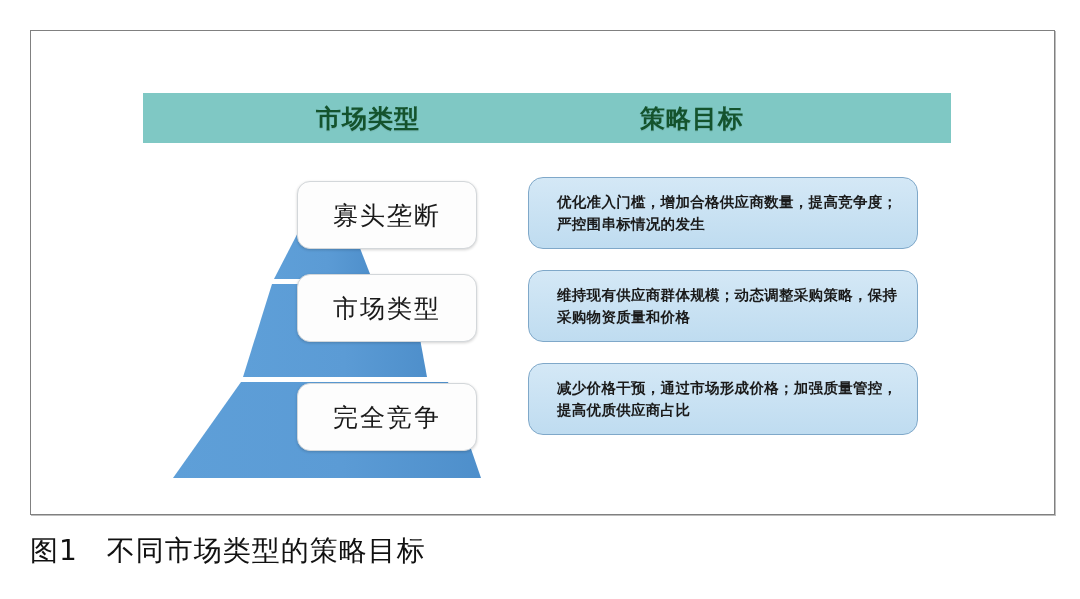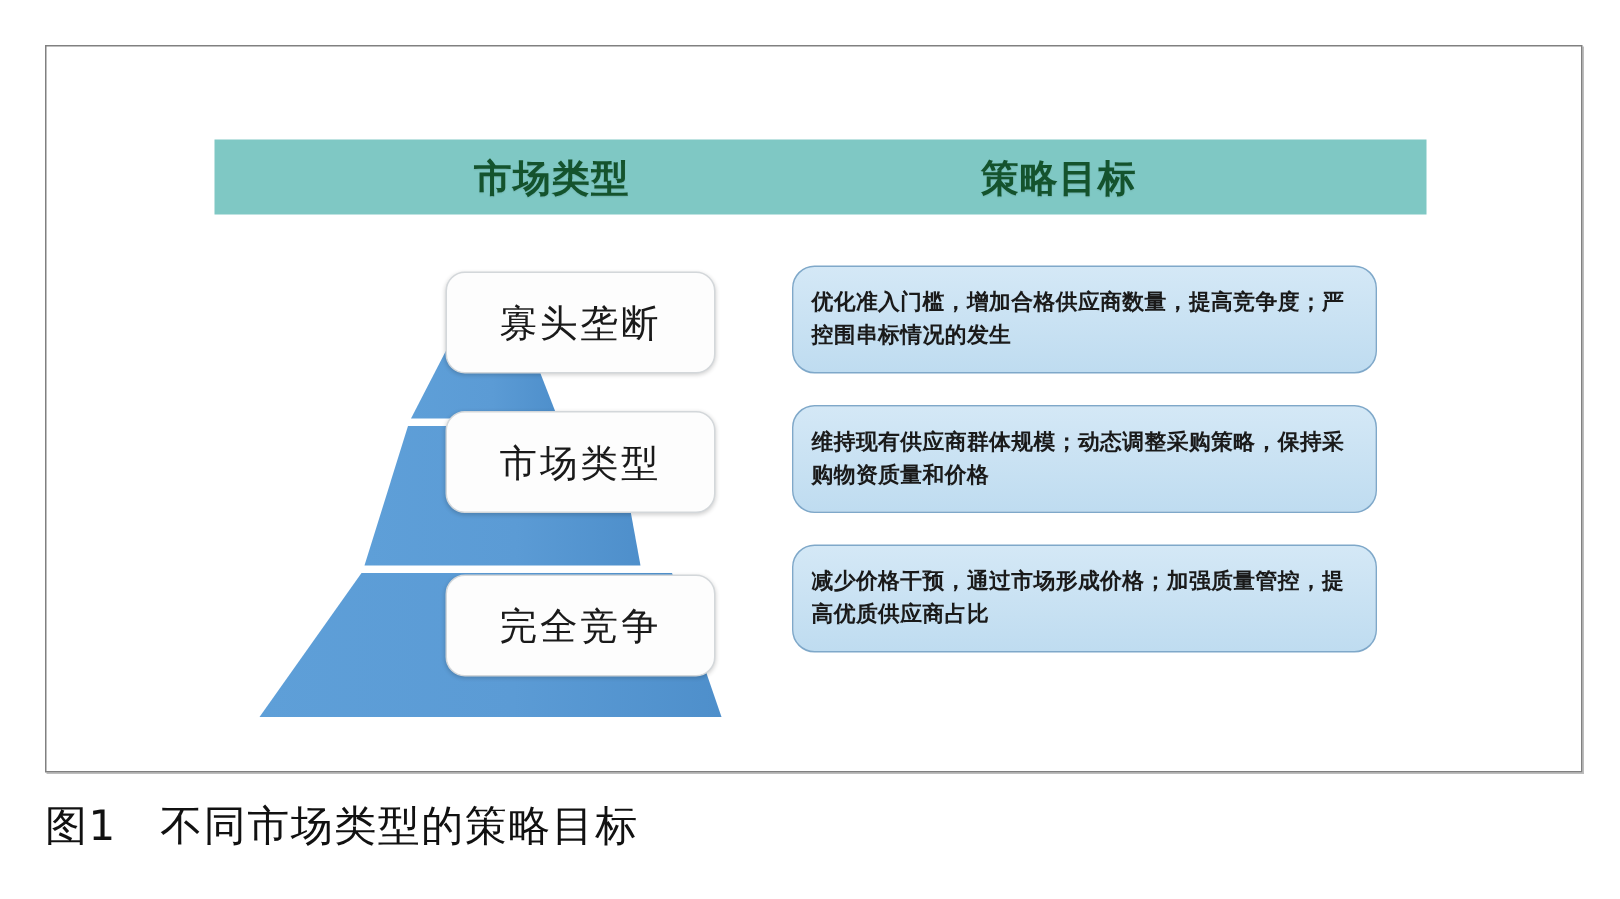--- a/index.html
+++ b/index.html
@@ -48,21 +48,21 @@
     white-space: nowrap;
     text-shadow: 0 1px 1px rgba(0,0,0,0.10);
   }
   #header-cell-market {
     position: absolute;
     left: 90px;
     width: 270px;
   }
   #header-cell-strategy {
     position: absolute;
-    left: 398px;
+    left: 384px;
     width: 330px;
   }
 
   
   #pyramid-svg {
     position: absolute;
     left: 108px;
     top: 120px;
     width: 330px;
     height: 320px;
@@ -101,21 +101,21 @@
     left: 497px;
     width: 390px;
     height: 72px;
     background: #C9E2F3;
     background: linear-gradient(180deg, #D4E8F6 0%, #BFDCF0 100%);
     border: 1.5px solid #7FA8C9;
     border-radius: 15px;
     display: flex;
     align-items: center;
     box-sizing: border-box;
-    padding: 0 16px 0 12px;
+    padding: 0 16px 0 28px;
   }
   .strategy-box-text {
     font-family: "DejaVu Sans", "Liberation Sans", sans-serif;
     font-size: 14.5px;
     font-weight: bold;
     line-height: 1.55;
     color: #1a1a1a;
     letter-spacing: 0.3px;
   }
   #strategy-box-0 { top: 146px; }

